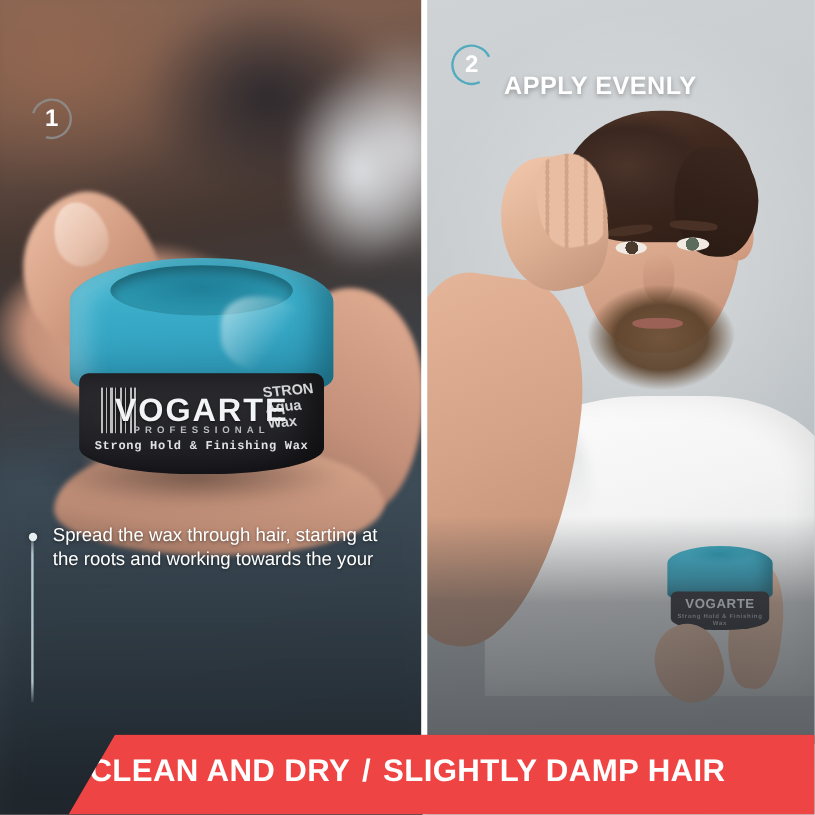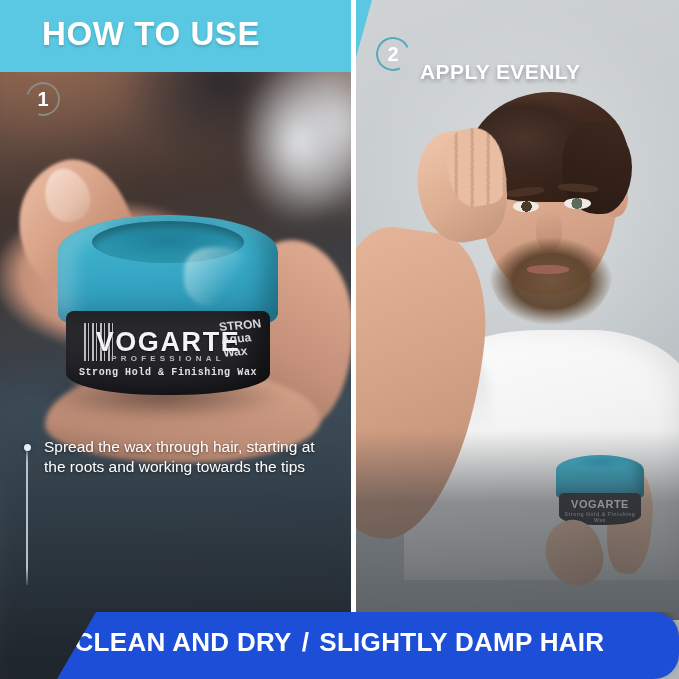--- a/index.html
+++ b/index.html
@@ -345,24 +345,23 @@
 
   
   .scrim-right {
     position:absolute; left:356px; top:430px; width:323px; height:190px; z-index:31;
     background:linear-gradient(180deg, rgba(60,64,68,0) 0%, rgba(60,64,68,.55) 38%, rgba(60,64,68,.72) 100%);
   }
 
   
   .bottom-bar {
     position:absolute; left:0; top:612px; width:679px; height:67px; z-index:45;
-    background:#1d4ed8;
+    background:#ef4444;
     clip-path:polygon(96px 0, 679px 0, 679px 67px, 57px 67px);
     box-shadow:0 -2px 6px rgba(0,0,0,.25);
-    border-radius:25px;
   }
   .bottom-text {
     position:absolute; left:0; right:0; top:15px; text-align:center;
     color:#ffffff; font-size:26px; font-weight:800; letter-spacing:.3px;
     white-space:nowrap;
     font-family:"Liberation Sans", sans-serif;
   }
   .bottom-text .sep { font-weight:700; padding:0 10px; }
 </style>
 </head>
@@ -430,44 +429,41 @@
         <div class="jar2-tag">Strong Hold &amp; Finishing Wax</div>
       </div>
     </div>
     <div class="hand2-thumb"></div>
   </div>
 
   <div class="scrim-right"></div>
 
   <div class="divider-v"></div>
 
-  <div class="banner-cyan">
-    <div class="banner-cyan-text">HOW TO USE</div>
-  </div>
 
   <div class="step step-1">
     <div class="step-num n1">
       <span class="arc arc-1"></span>
       <span>1</span>
     </div>
   </div>
 
   <div class="step step-2">
     <div class="step-num">
       <span class="arc arc-2"></span>
       <span>2</span>
     </div>
     <div class="step-label">APPLY EVENLY</div>
   </div>
 
   <div class="bullets bullets-left">
     <div class="bullet-rail"></div>
     <div class="bullet">
       <span class="dot"></span>
-      <div class="bullet-text">Spread the wax through hair, starting at the roots and working towards the tips</div>
+      <div class="bullet-text">Spread the wax through hair, starting at the roots and working towards the your</div>
     </div>
   </div>
 
 
   <div class="bottom-bar">
     <div class="bottom-text">
       <span>CLEAN AND DRY</span><span class="sep">/</span><span>SLIGHTLY DAMP HAIR</span>
     </div>
   </div>
 

